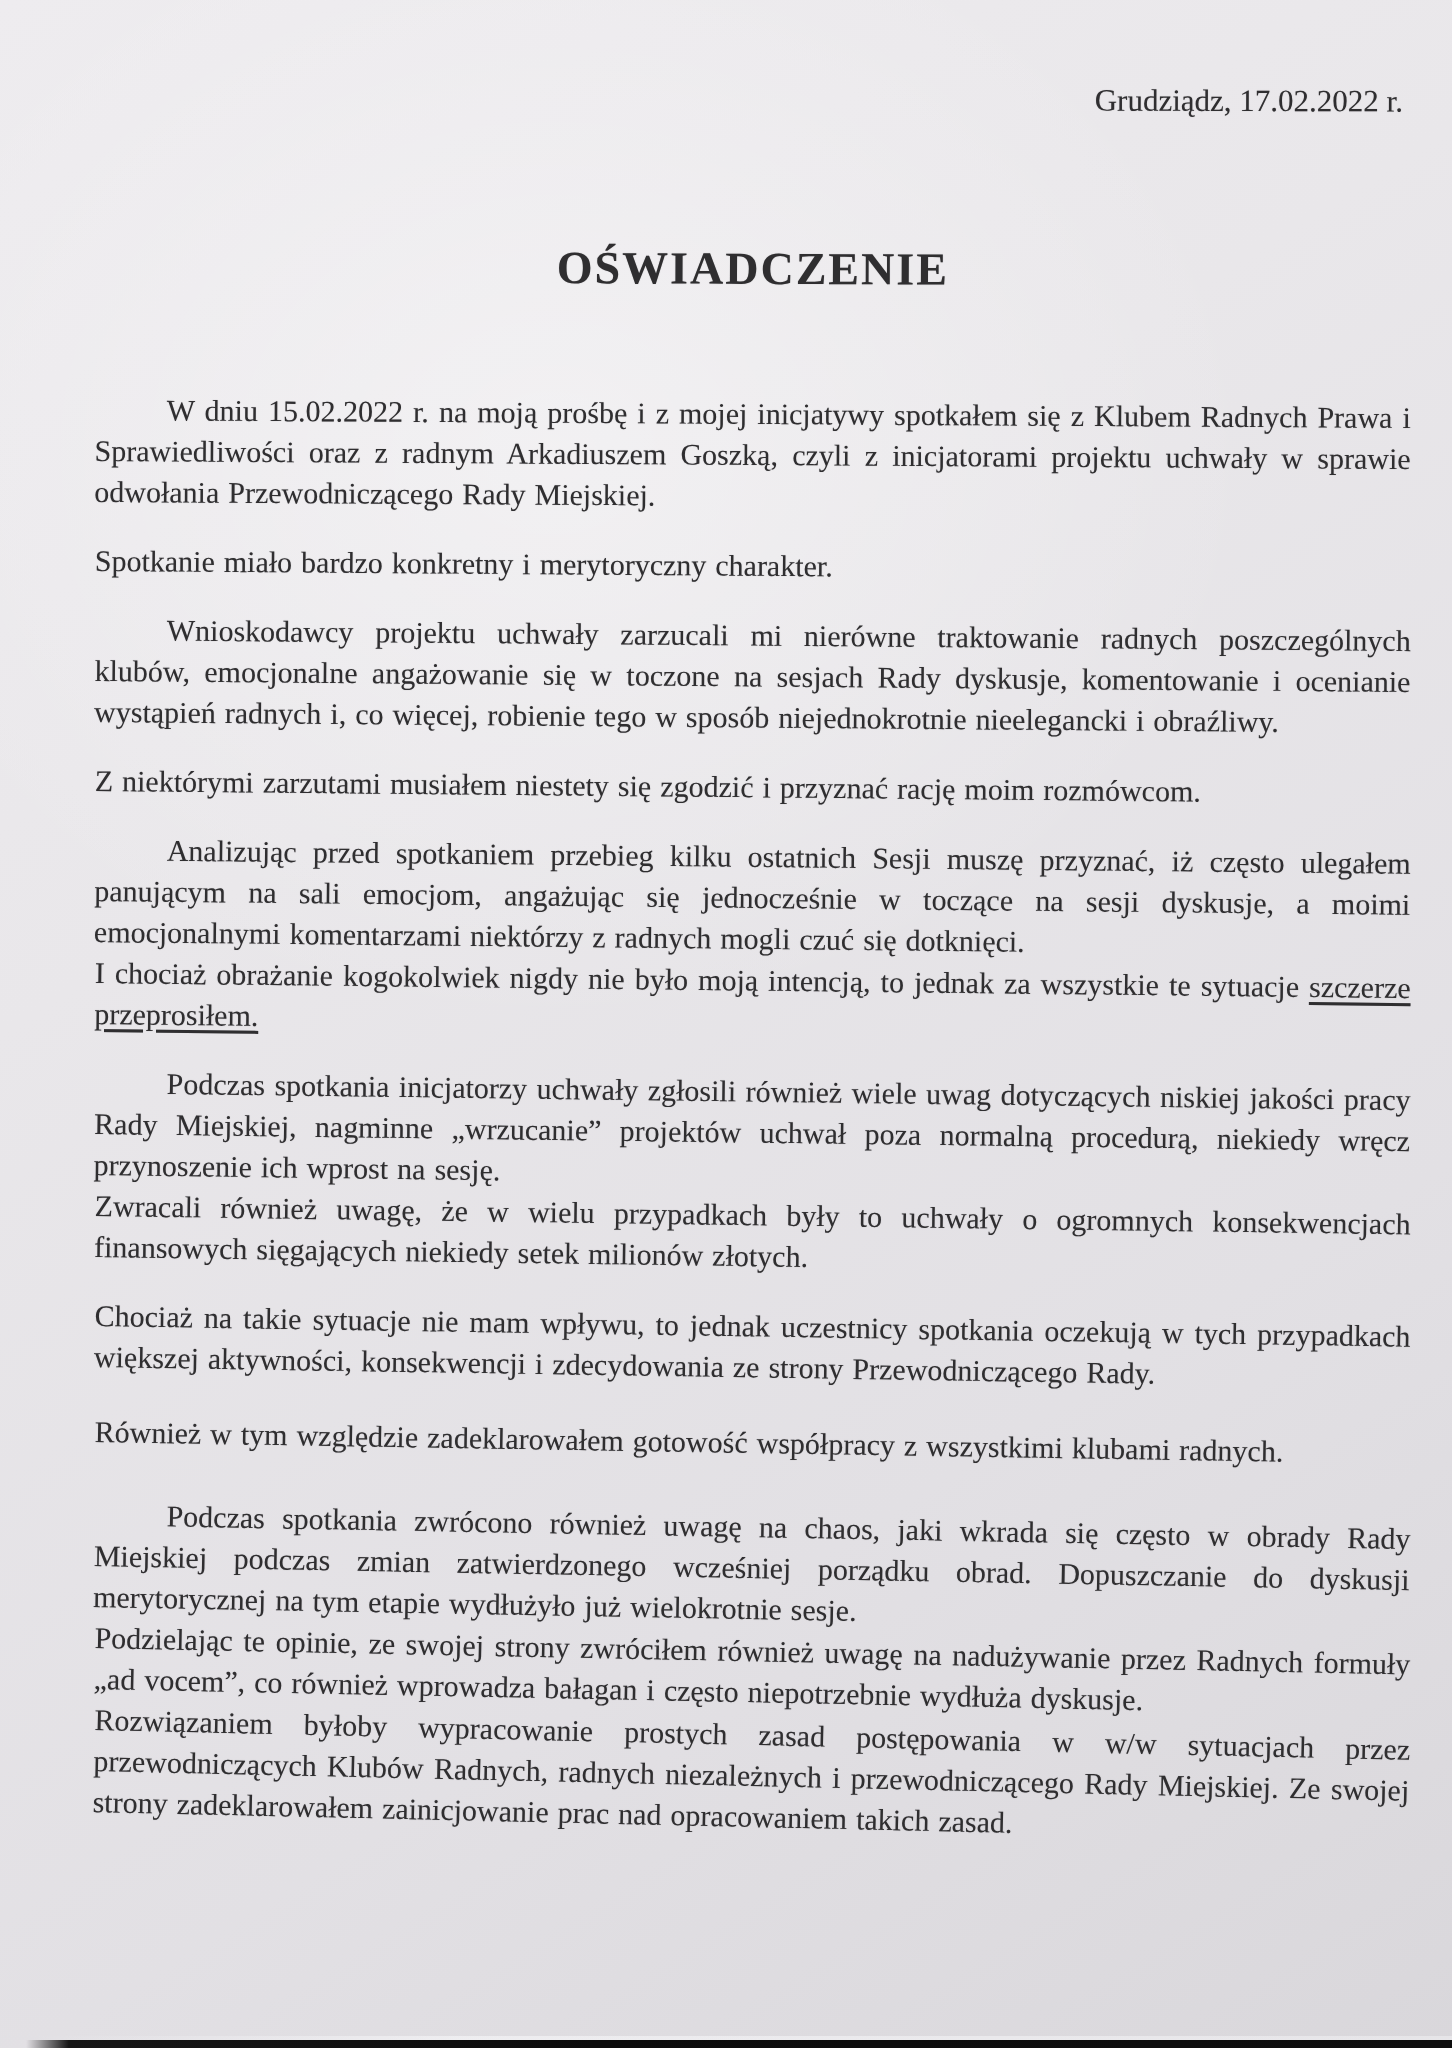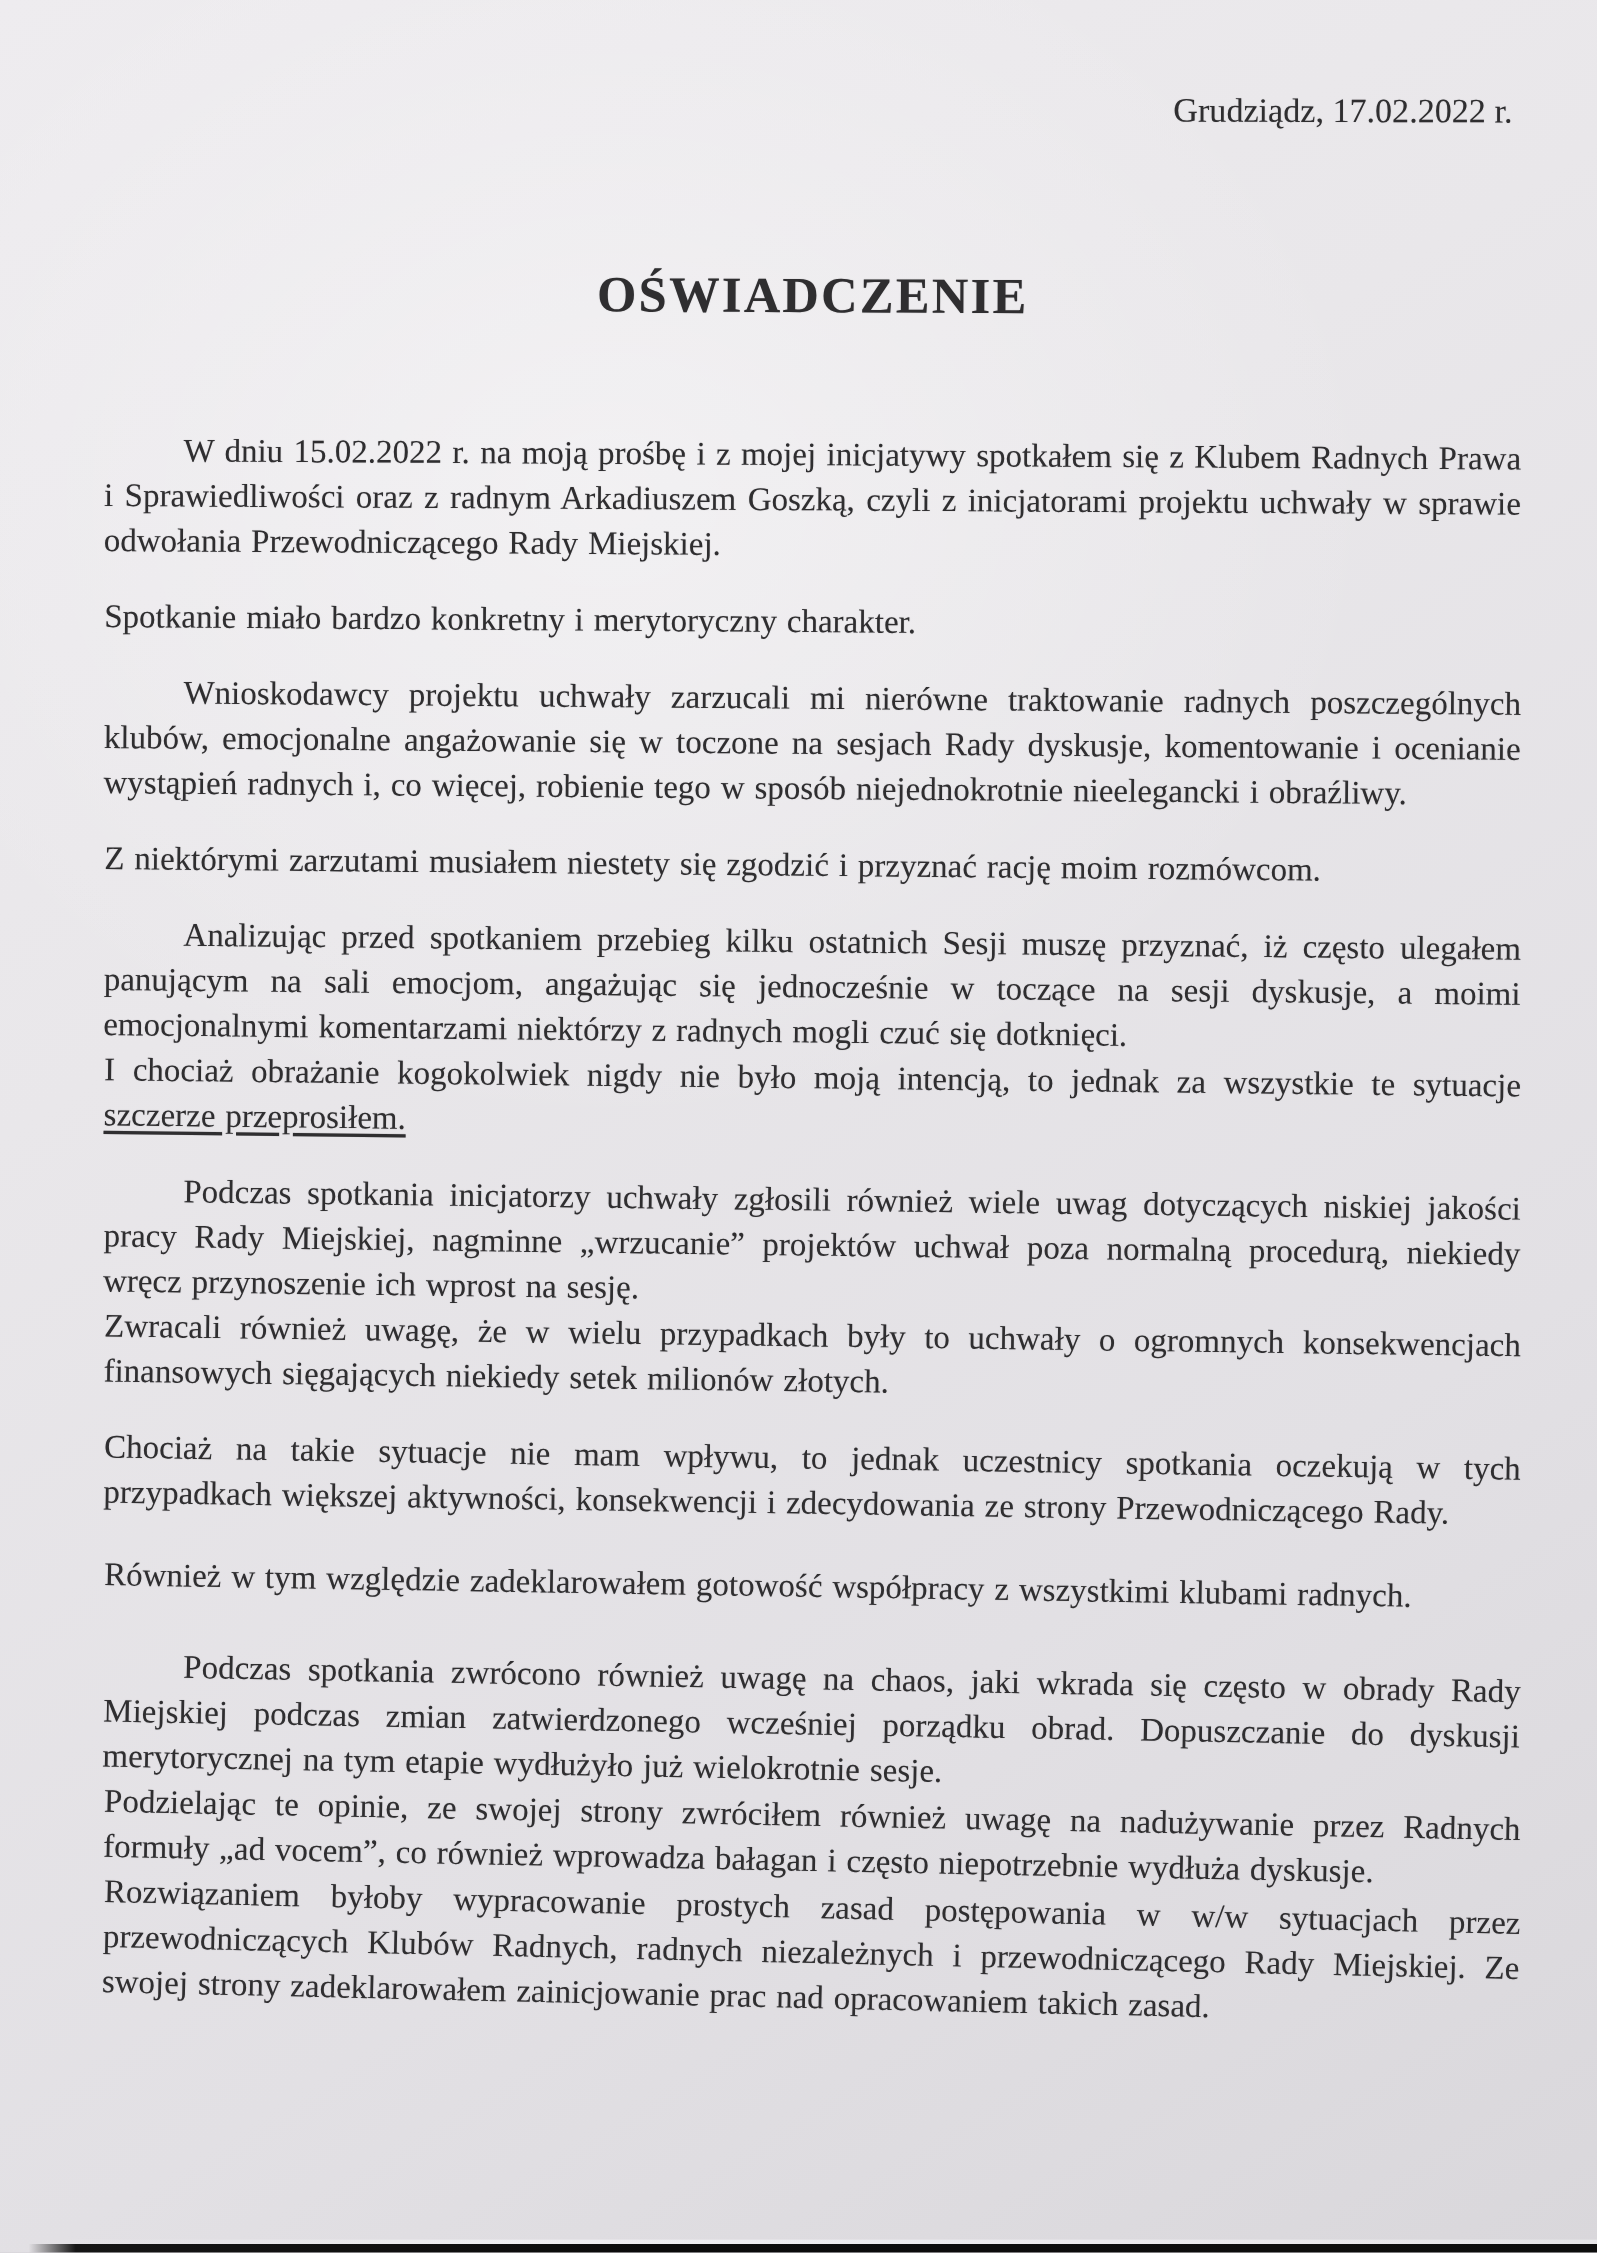--- a/index.html
+++ b/index.html
@@ -16,21 +16,21 @@
     height: 2048px;
     overflow: hidden;
     background:
       radial-gradient(ellipse 1100px 900px at 38% 22%, rgba(255,255,255,0.38), rgba(255,255,255,0) 65%),
       linear-gradient(148deg, #eeecef 0%, #e9e7ea 35%, #e2e0e4 70%, #d9d7db 100%);
     font-family: "Liberation Serif", "DejaVu Serif", serif;
     color: #2f2e30;
   }
   .content {
     position: relative;
-    padding: 78px 69px 0 95px;
+    padding: 78px 41px 0 95px;
     text-shadow: 0 0 1px rgba(70,68,72,0.35);
   }
   .date-line {
     text-align: right;
     font-size: 31px;
     line-height: 40px;
     padding-right: 8px;
     transform: rotate(0.15deg);
     transform-origin: left top;
     white-space: nowrap;

